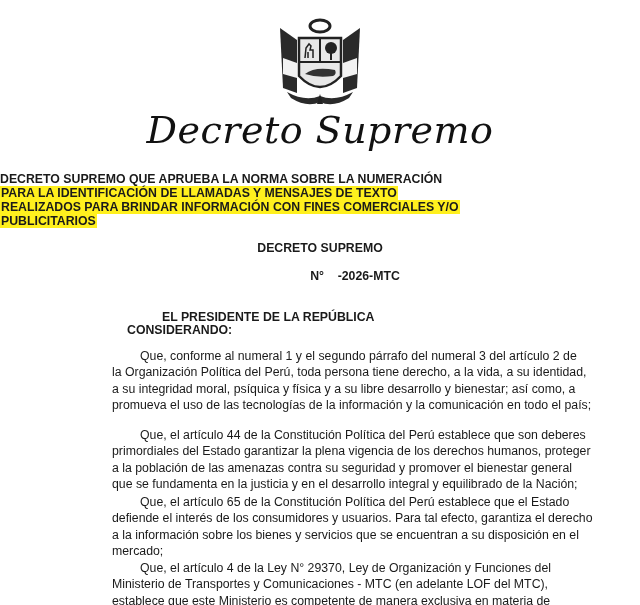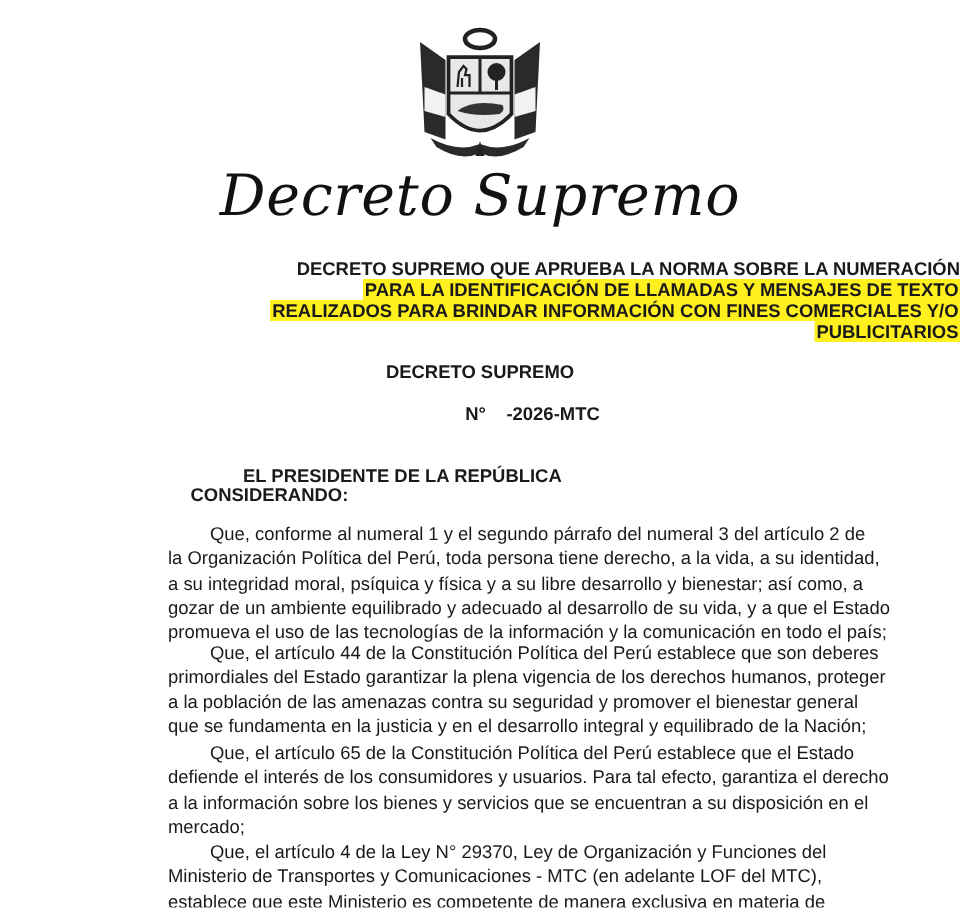--- a/index.html
+++ b/index.html
@@ -1,20 +1,20 @@
 <!DOCTYPE html>
 <html><head>
 <meta charset="utf-8">
 <style>
   html, body { margin: 0; padding: 0; background: #ffffff; }
   body { width: 640px; height: 605px; overflow: hidden; position: relative; font-family: "Liberation Sans", sans-serif; color: #1a1a1a; }
   .page { position: absolute; left: 0; top: 0; width: 640px; height: 605px; margin-top: 16px; }
   .crest { position: absolute; left: 275px; top: 2px; width: 90px; height: 88px; }
   .script-title { position: absolute; left: 0; width: 640px; top: 92px; text-align: center; font-family: "DejaVu Serif", "Liberation Serif", serif; font-style: italic; font-size: 38px; color: #111; letter-spacing: 0.5px; }
-  .heading-block { position: absolute; left: 0; width: 640px; top: 156px; text-align: right; font-weight: bold; font-size: 12.3px; line-height: 14px; }
+  .heading-block { position: absolute; left: 0; width: 540px; top: 156px; text-align: left; font-weight: bold; font-size: 12.3px; line-height: 14px; }
   .hl { background: #fff01e; padding: 0 1px; }
   .line { display: block; }
   .center-bold { position: absolute; left: 0; width: 640px; text-align: center; font-weight: bold; font-size: 12.3px; }
   .left-bold { position: absolute; left: 127px; font-weight: bold; font-size: 12.3px; }
   .para { position: absolute; left: 112px; width: 432px; font-size: 12.3px; line-height: 16.3px; text-align: justify; }
   .para .ln { display: block; white-space: nowrap; text-align: justify; text-align-last: justify; }
   .para .ln.first { padding-left: 28px; }
   .para .ln.last { text-align-last: left; }
 </style>
 </head>
@@ -59,21 +59,20 @@
   <div class="center-bold" style="top:225px;">DECRETO SUPREMO</div>
   <div class="center-bold" style="top:253px; white-space:pre;padding-left:35px;">N°    -2026-MTC</div>
 
   <div class="left-bold" style="top:294px;padding-left:35px;">EL PRESIDENTE DE LA REPÚBLICA</div>
   <div class="left-bold" style="top:307px;">CONSIDERANDO:</div>
 
   <div class="para" style="top:332px;">
     <span class="ln first">Que, conforme al numeral 1 y el segundo párrafo del numeral 3 del artículo 2 de</span>
     <span class="ln">la Organización Política del Perú, toda persona tiene derecho, a la vida, a su identidad,</span>
     <span class="ln">a su integridad moral, psíquica y física y a su libre desarrollo y bienestar; así como, a</span>
-    <span class="ln">gozar de un ambiente equilibrado y adecuado al desarrollo de su vida, y a que el Estado</span>
     <span class="ln last">promueva el uso de las tecnologías de la información y la comunicación en todo el país;</span>
   </div>
 
   <div class="para" style="top:411px;">
     <span class="ln first">Que, el artículo 44 de la Constitución Política del Perú establece que son deberes</span>
     <span class="ln">primordiales del Estado garantizar la plena vigencia de los derechos humanos, proteger</span>
     <span class="ln">a la población de las amenazas contra su seguridad y promover el bienestar general</span>
     <span class="ln last">que se fundamenta en la justicia y en el desarrollo integral y equilibrado de la Nación;</span>
   </div>
 

